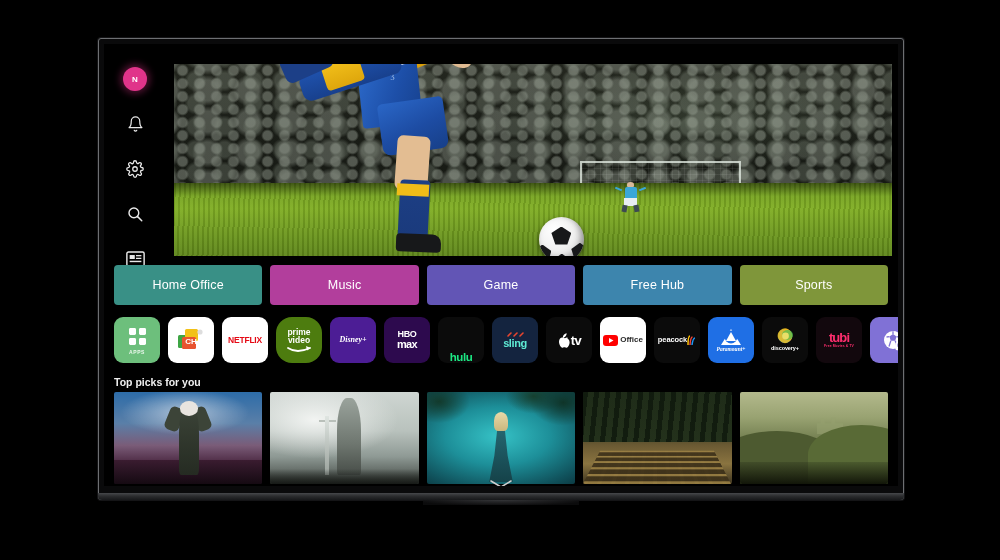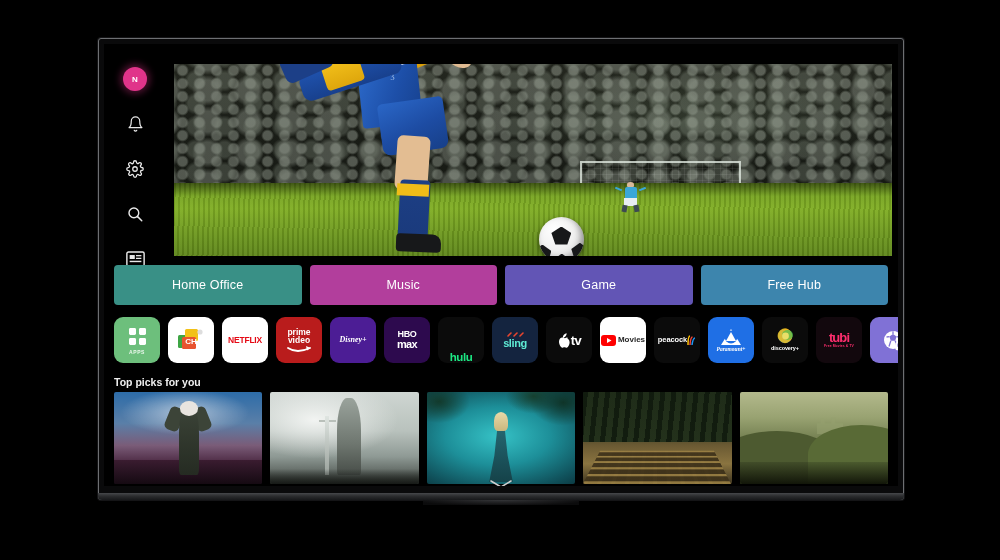--- a/index.html
+++ b/index.html
@@ -370,20 +370,23 @@
           </div>
           <div class="cat-tile" style="background: rgb(178, 62, 156);">
             <span>Music</span>
           </div>
           <div class="cat-tile" style="background: rgb(98, 85, 181);">
             <span>Game</span>
           </div>
           <div class="cat-tile" style="background: rgb(61, 133, 173);">
             <span>Free Hub</span>
           </div>
+          <div class="cat-tile" style="background: rgb(127, 150, 58);">
+            <span>Sports</span>
+          </div>
         </div>
 
       <div id="app-row">
           <div class="app-tile" style="background: rgb(109, 191, 124); color: rgb(255, 255, 255);">
             <div style="display: flex; flex-direction: column; align-items: center; justify-content: center; width: 100%; height: 100%;">
               <svg width="21" height="21" viewBox="0 0 21 21">
                 <rect x="2" y="2" width="7" height="7" rx="1.4" fill="#fff"></rect>
                 <rect x="12" y="2" width="7" height="7" rx="1.4" fill="#fff"></rect>
                 <rect x="2" y="12" width="7" height="7" rx="1.4" fill="#fff"></rect>
                 <rect x="12" y="12" width="7" height="7" rx="1.4" fill="#fff"></rect>
@@ -400,21 +403,21 @@
                 <rect x="4" y="8" width="14" height="12" rx="1.5" fill="#e8542f"></rect>
                 <circle cx="22" cy="3" r="2.6" fill="#ddd"></circle>
               </svg>
             </div>
           </div>
           <div class="app-tile" style="background: rgb(255, 255, 255); color: rgb(229, 9, 20);">
             <div style="display: flex; flex-direction: column; align-items: center; justify-content: center; width: 100%; height: 100%;">
               <div class="app-lbl" style="font-size: 8.5px; letter-spacing: -0.2px;">NETFLIX</div>
             </div>
           </div>
-          <div class="app-tile" style="background: #b91c1c; color: rgb(255, 255, 255);">
+          <div class="app-tile" style="background: #4d7c0f; color: rgb(255, 255, 255); border-radius: 16px;">
             <div style="display: flex; flex-direction: column; align-items: center; justify-content: center; width: 100%; height: 100%;">
               <div class="app-lbl" style="font-size: 8.5px; line-height: 8px;">prime</div>
               <div class="app-lbl" style="font-size: 8.5px; line-height: 9px;">video</div>
               <svg width="25" height="7" viewBox="0 0 25 7">
                 <path d="M1 3 Q10 9 23 3" stroke="#fff" stroke-width="1.8" fill="none" stroke-linecap="round"></path>
                 <path d="M19 1 L23.5 3 L20 5.5 Z" fill="#fff"></path>
               </svg>
             </div>
           </div>
           <div class="app-tile" style="background: #4c1d95; color: rgb(255, 255, 255);">
@@ -448,21 +451,21 @@
               </svg>
               <div class="app-lbl" style="font-size: 13px; font-weight: bold; letter-spacing: -0.6px; margin-left: 1px;">tv</div>
             </div>
           </div>
           <div class="app-tile" style="background: rgb(255, 255, 255); color: rgb(40, 40, 40);">
             <div style="display: flex; flex-direction: row; align-items: center; justify-content: center; width: 100%; height: 100%;">
               <svg width="15" height="11" viewBox="0 0 15 11">
                 <rect x="0" y="0" width="15" height="11" rx="3" fill="#ff0000"></rect>
                 <path d="M6 3 L10.5 5.5 L6 8 Z" fill="#fff"></path>
               </svg>
-              <div class="app-lbl" style="font-size: 8px; margin-left: 2px;">Movies</div>
+              <div class="app-lbl" style="font-size: 8px; margin-left: 2px;">Office</div>
             </div>
           </div>
           <div class="app-tile" style="background: rgb(11, 11, 11); color: rgb(255, 255, 255);">
             <div style="display: flex; flex-direction: row; align-items: center; justify-content: center; width: 100%; height: 100%;">
               <div class="app-lbl" style="font-size: 7.5px; letter-spacing: -0.1px;">peacock</div>
               <svg width="9" height="11" viewBox="0 0 9 11">
                 <path d="M1 10 Q1 1 3 1" stroke="#ffc107" stroke-width="1.5" fill="none"></path>
                 <path d="M3 10 Q3.5 2 5.5 2" stroke="#f44336" stroke-width="1.5" fill="none"></path>
                 <path d="M5 10 Q6 3 8 3" stroke="#2196f3" stroke-width="1.5" fill="none"></path>
               </svg>

